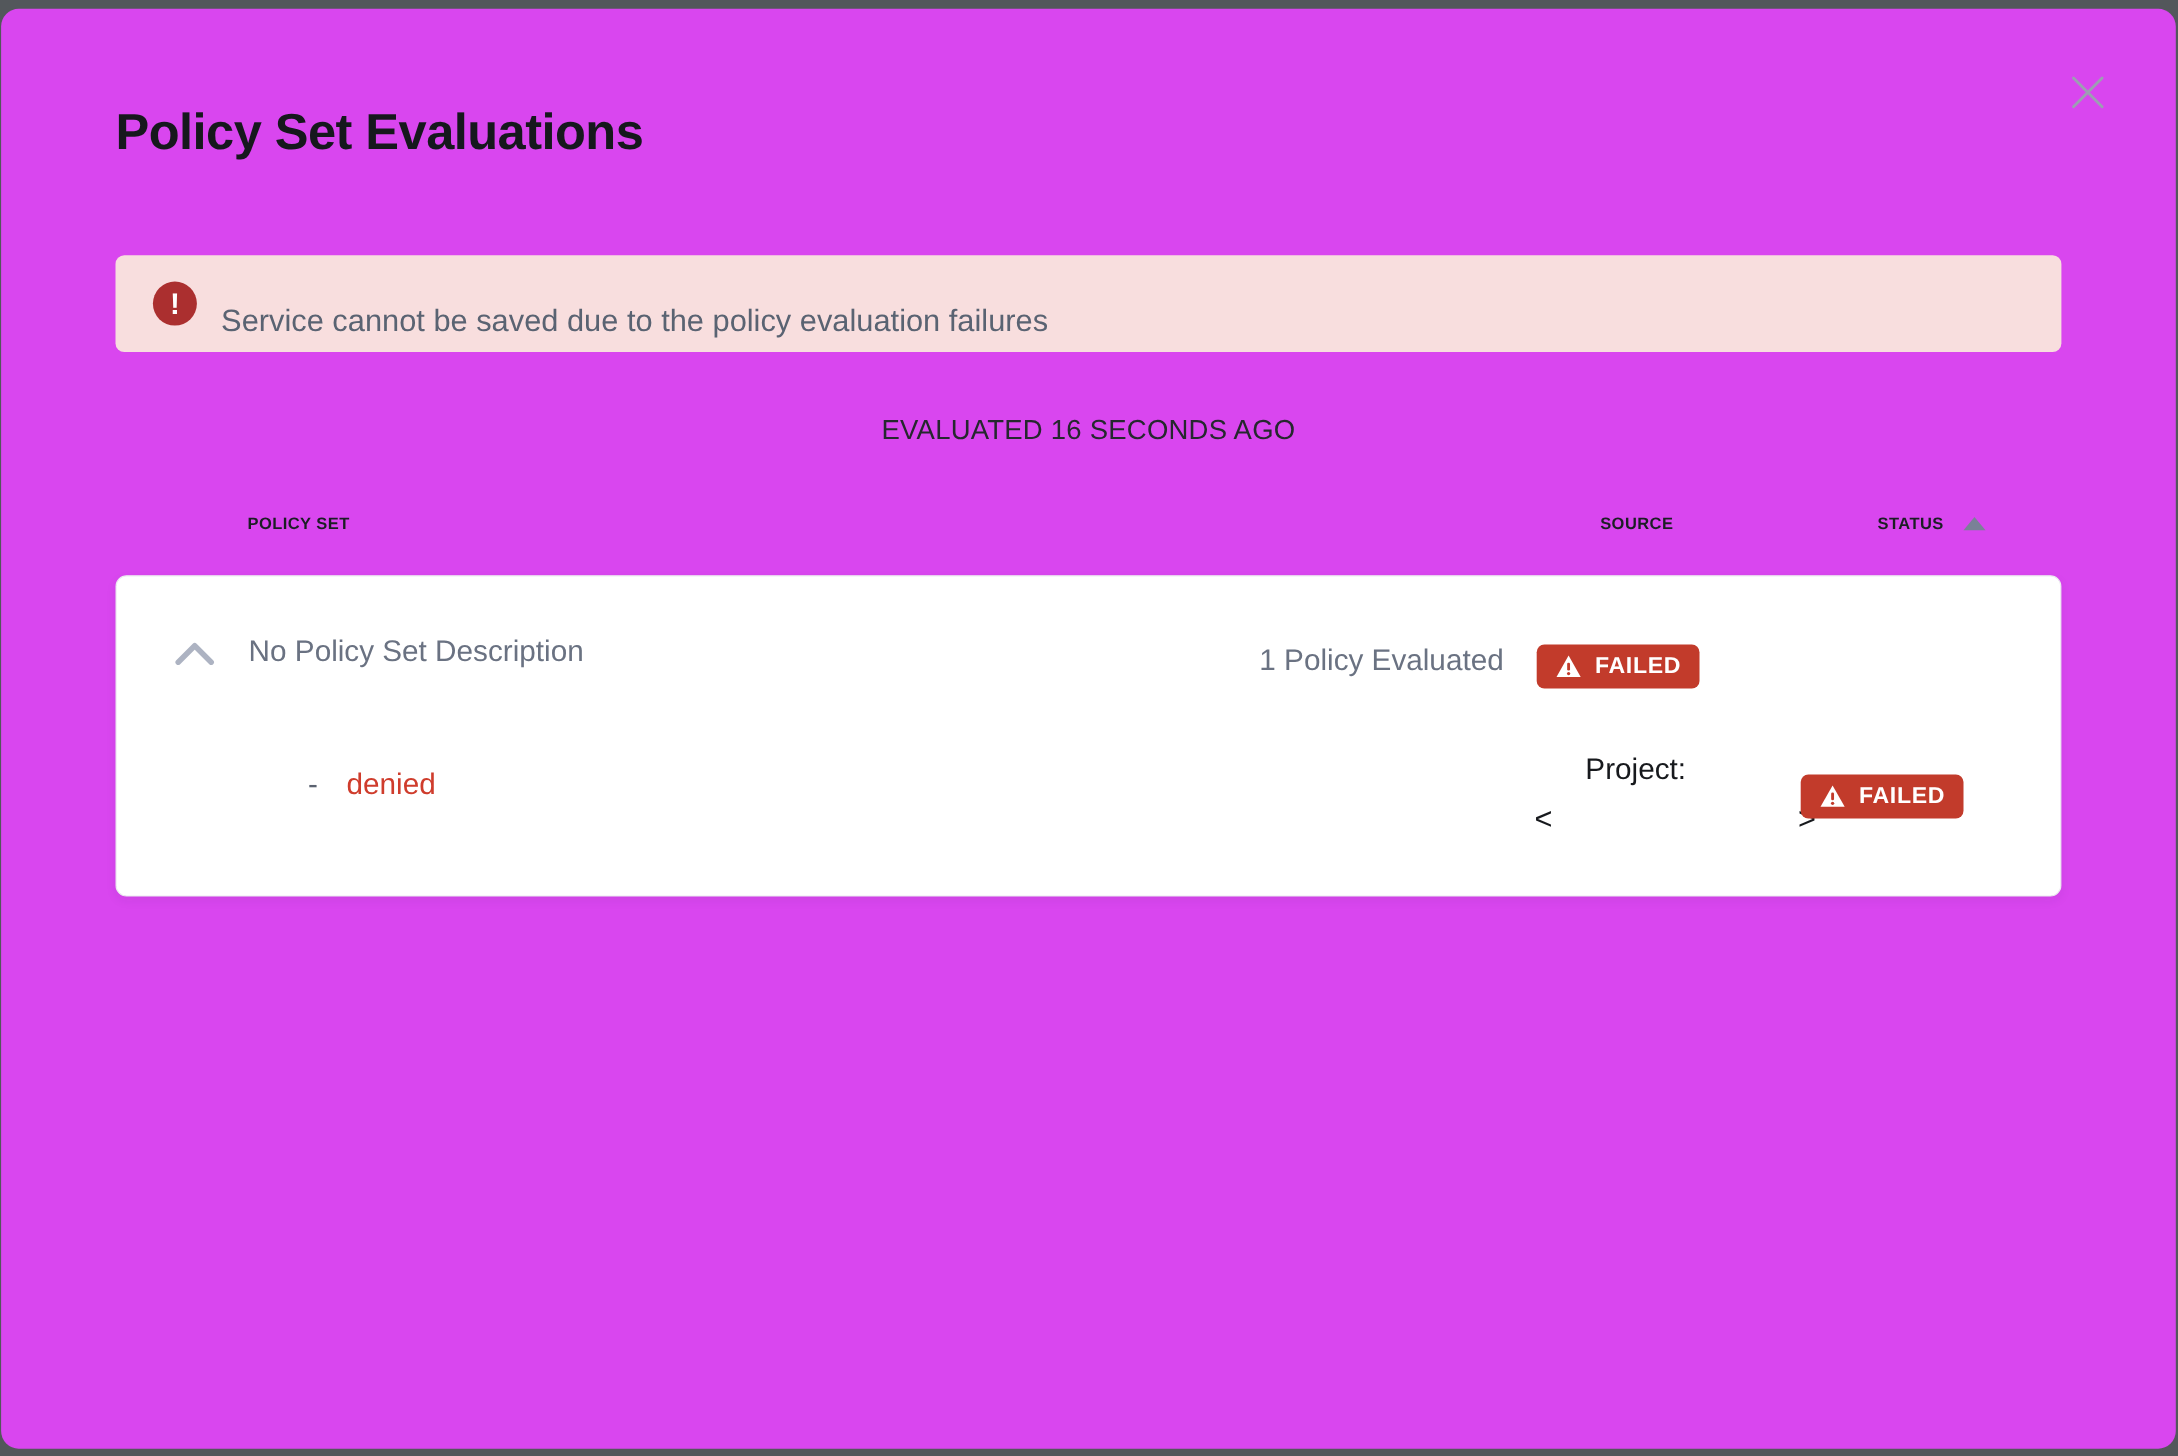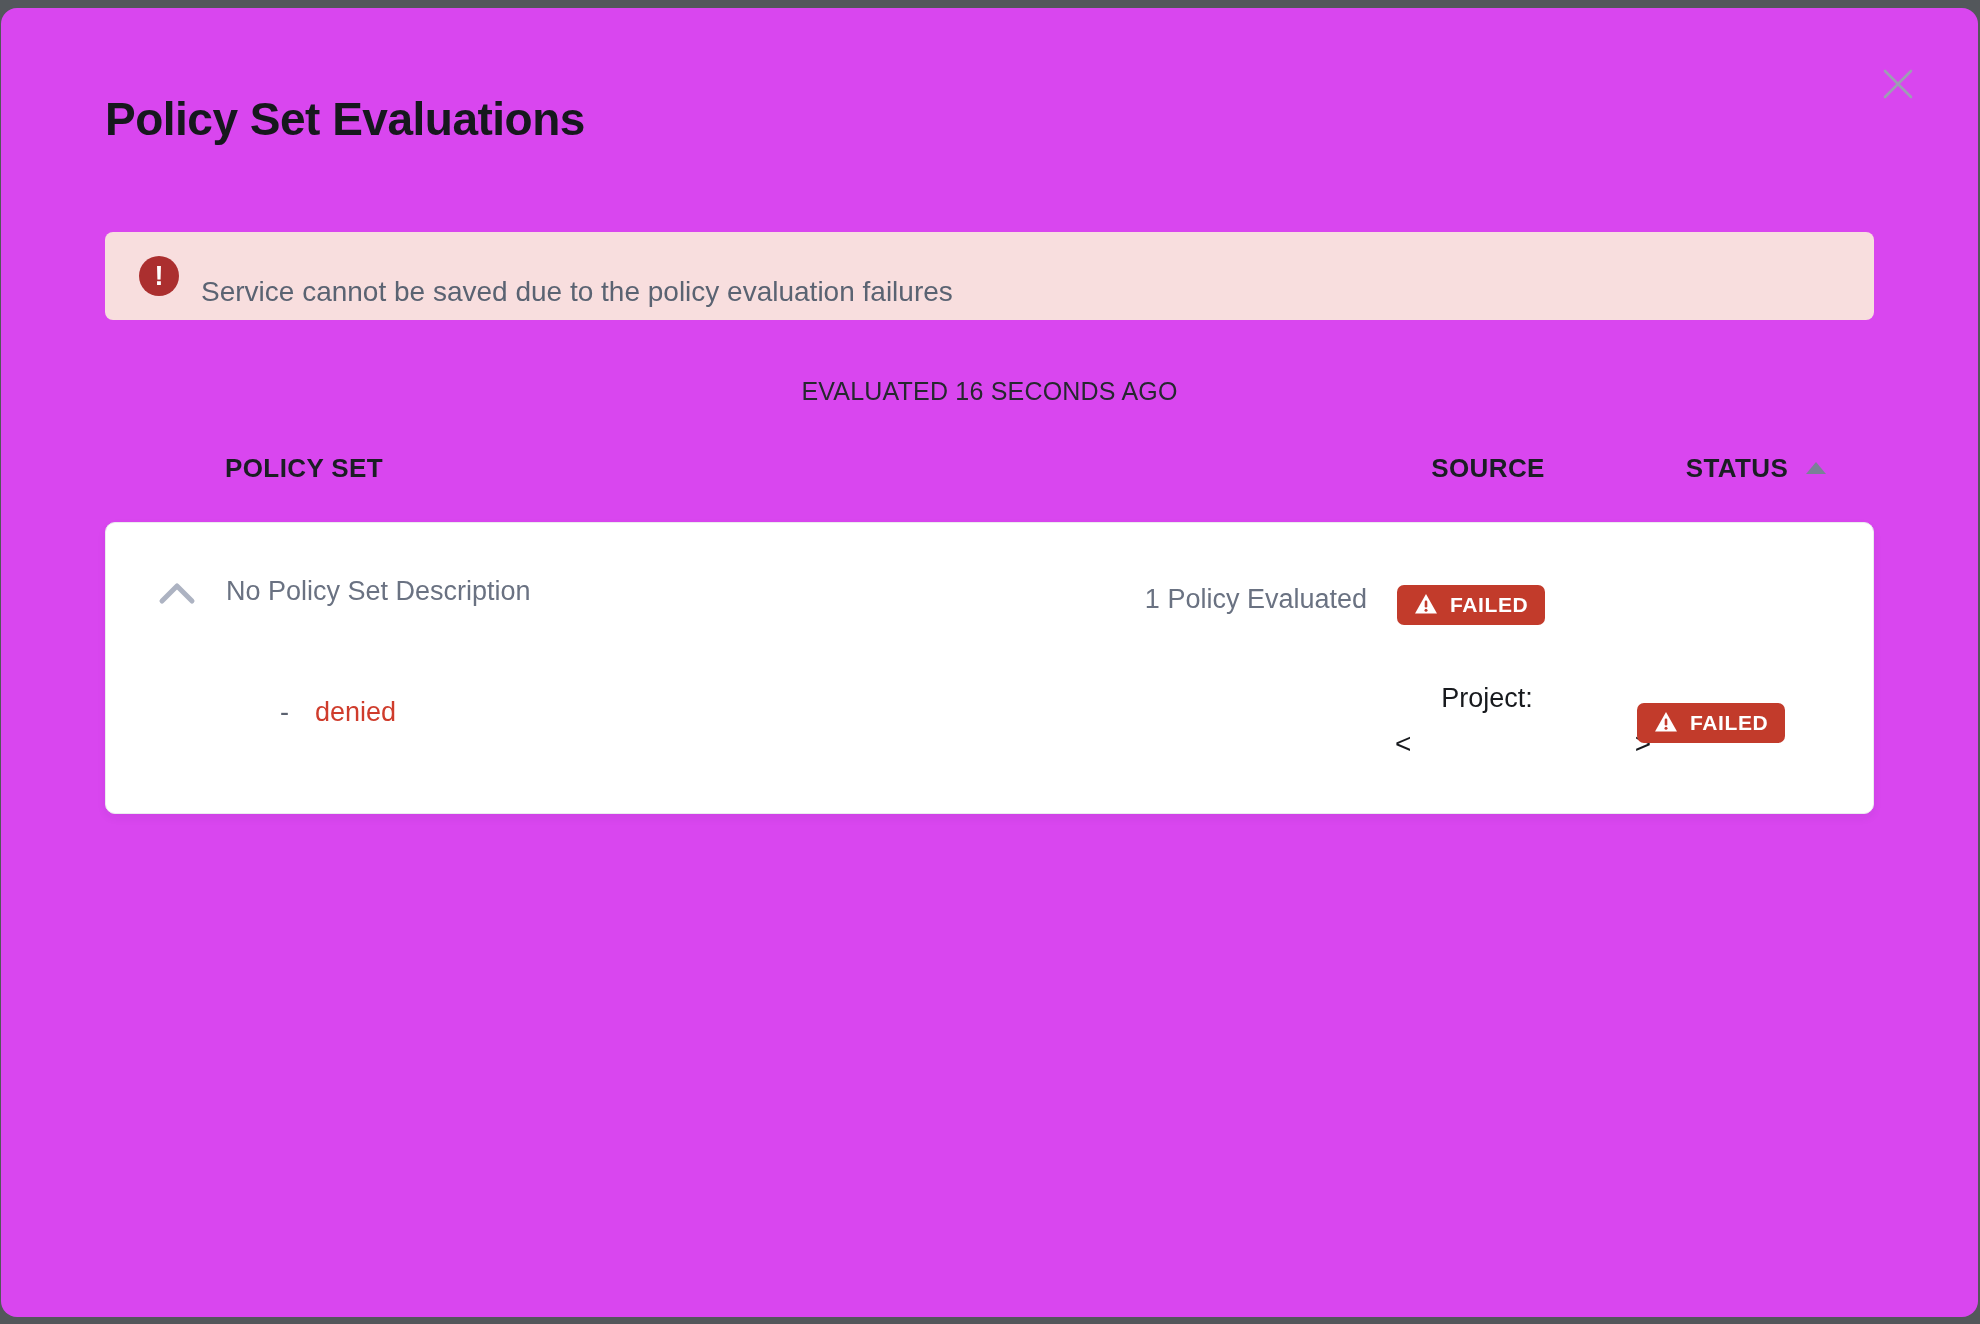--- a/index.html
+++ b/index.html
@@ -63,22 +63,22 @@
     color: #25282e;
     letter-spacing: 0.2px;
     text-align: center;
   }
   .grid-cols {
     display: grid;
     grid-template-columns: 120px 1fr 320px 240px 266px;
     align-items: start;
   }
   .table-header {
-    margin-top: 47px;
-    font-size: 26px;
+    margin-top: 62px;
+    font-size: 15px;
     font-weight: 700;
     color: #1b1e24;
     letter-spacing: 0.4px;
   }
   .th-source { text-align: center; }
   .th-status { display: flex; align-items: center; padding-left: 30px; cursor: pointer; justify-content: center; }
   .sort-arrow {
     width: 0; height: 0;
     border-left: 10px solid transparent;
     border-right: 10px solid transparent;
@@ -99,21 +99,21 @@
   .chevron-cell { padding-left: 52px; padding-top: 8px; }
   .chevron-btn { background: none; border: none; cursor: pointer; padding: 0; }
   .link { color: #2d6daf; text-decoration: none; line-height: 34px; display: inline-block; }
   .link-bold { font-weight: 700; }
   .desc { color: #6a7282; line-height: 36px; }
   .eval-cell { text-align: right; color: #6a7282; align-self: center; }
   .source-cell { text-align: center; color: #17191d; line-height: 35px; }
   .status-cell { padding-left: 30px; }
   .badge {
     display: inline-flex;
-    align-items: flex-start;
+    align-items: center;
     background: #c23b2b;
     color: #ffffff;
     font-weight: 700;
     font-size: 21px;
     letter-spacing: 0.6px;
     padding: 8px 17px;
     border-radius: 7px;
     margin-top: 12px;
   }
   .badge .warn-icon { margin-right: 12px; display: inline-flex; }

